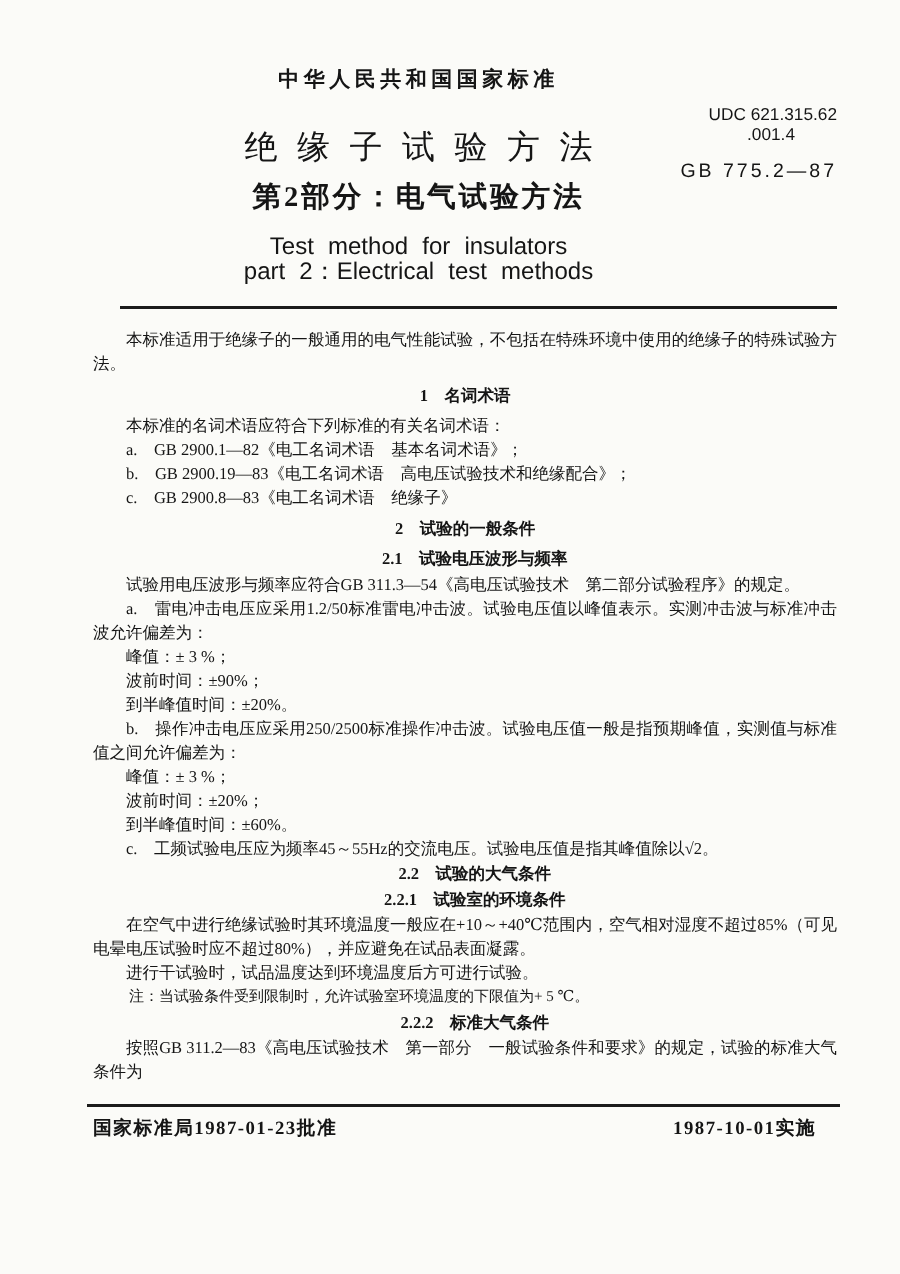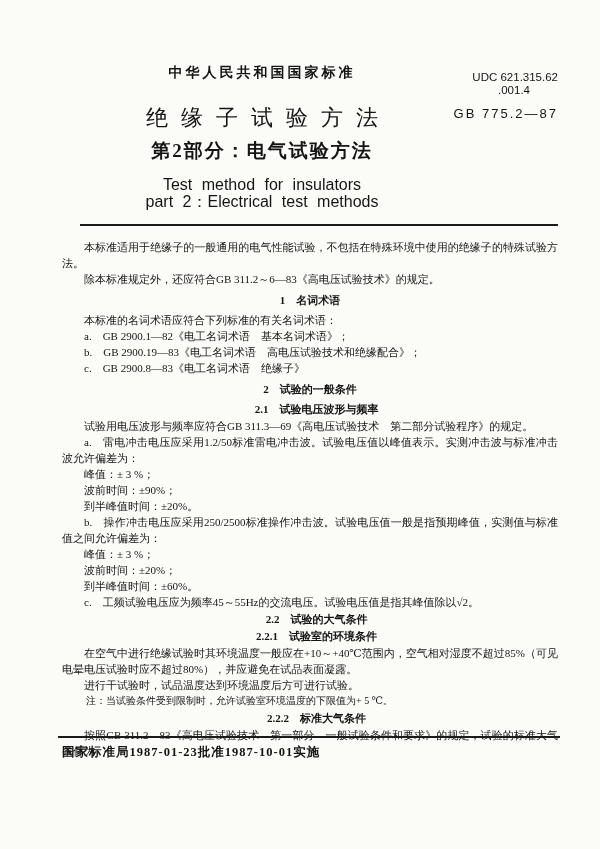--- a/index.html
+++ b/index.html
@@ -7,21 +7,21 @@
   body {
     width: 600px; height: 849px;
     background: #fbfbf8;
     color: #151515;
     font-family: "Liberation Serif", "DejaVu Serif", serif;
     position: relative;
     overflow: hidden;
   }
 
   
-  .doc-header { position: relative; padding-top: 64px; }
+  .doc-header { position: relative; padding-top: 44px; margin-left: 17px; }
   .header-left { width: 420px; margin-left: 52px; text-align: center; }
   .std-label { font-size: 14px; font-weight: bold; letter-spacing: 3px; }
   .title-cn  { font-size: 22px; font-weight: normal; letter-spacing: 13px; text-indent: 13px; margin: 21px 0 0; }
   .subtitle-cn { font-size: 19px; font-weight: bold; letter-spacing: 2px; margin: 5px 0 0; }
   .title-en { margin-top: 12px; font-family: "Liberation Sans", "DejaVu Sans", sans-serif;
               font-weight: normal; font-size: 16px; line-height: 17px; word-spacing: 5px; }
   .header-right { position: absolute; top: 71px; right: 42px; text-align: right;
                   font-family: "Liberation Sans", "DejaVu Sans", sans-serif; font-weight: normal; }
   .udc  { font-size: 11.5px; line-height: 13px; }
   .udc-sub { padding-right: 28px; }
@@ -32,21 +32,21 @@
   .doc-body { margin: 13px 42px 0 62px; font-size: 11px; line-height: 16px; text-align: justify; }
   .doc-body p { margin: 0; }
   p.para, p.spec { text-indent: 2em; }
   p.h1 { font-weight: bold; margin: 5px 0 4px; text-align: center; }
   p.h2 { font-weight: bold; padding-left: 13px; margin: 1px 0; text-align: center; }
   p.note { font-size: 10px; text-indent: 2.4em; }
 
   
   .doc-footer { position: absolute; left: 0; right: 0; top: 736px; }
   .footer-rule { height: 2px; background: #1b1b1b; margin: 0 40px 0 58px; }
-  .footer-row { display: flex; align-items: baseline;
+  .footer-row { display: flex; justify-content: space-between; align-items: baseline;
                 margin: 6px 56px 0 62px; font-weight: bold; font-size: 12.5px; letter-spacing: 1px; }
 </style>
 </head>
 <body>
 
 <header class="doc-header">
   <div class="header-left">
     <div class="std-label">中华人民共和国国家标准</div>
     <h1 class="title-cn">绝缘子试验方法</h1>
     <h2 class="subtitle-cn">第2部分：电气试验方法</h2>
@@ -61,29 +61,28 @@
       <div class="udc-sub">.001.4</div>
     </div>
     <div class="std-no">GB 775.2—87</div>
   </div>
 </header>
 
 <div class="header-rule"></div>
 
 <main class="doc-body">
     <p class="para">本标准适用于绝缘子的一般通用的电气性能试验，不包括在特殊环境中使用的绝缘子的特殊试验方法。</p>
-    <p class="para">除本标准规定外，还应符合GB 311.2～6—83《高电压试验技术》的规定。</p>
     <p class="h1">1　名词术语</p>
     <p class="para">本标准的名词术语应符合下列标准的有关名词术语：</p>
     <p class="para">a.　GB 2900.1—82《电工名词术语　基本名词术语》；</p>
     <p class="para">b.　GB 2900.19—83《电工名词术语　高电压试验技术和绝缘配合》；</p>
     <p class="para">c.　GB 2900.8—83《电工名词术语　绝缘子》</p>
     <p class="h1">2　试验的一般条件</p>
     <p class="h2">2.1　试验电压波形与频率</p>
-    <p class="para">试验用电压波形与频率应符合GB 311.3—69《高电压试验技术　第二部分试验程序》的规定。</p>
+    <p class="para">试验用电压波形与频率应符合GB 311.3—54《高电压试验技术　第二部分试验程序》的规定。</p>
     <p class="para">a.　雷电冲击电压应采用1.2/50标准雷电冲击波。试验电压值以峰值表示。实测冲击波与标准冲击波允许偏差为：</p>
     <p class="spec">峰值：± 3 %；</p>
     <p class="spec">波前时间：±90%；</p>
     <p class="spec">到半峰值时间：±20%。</p>
     <p class="para">b.　操作冲击电压应采用250/2500标准操作冲击波。试验电压值一般是指预期峰值，实测值与标准值之间允许偏差为：</p>
     <p class="spec">峰值：± 3 %；</p>
     <p class="spec">波前时间：±20%；</p>
     <p class="spec">到半峰值时间：±60%。</p>
     <p class="para">c.　工频试验电压应为频率45～55Hz的交流电压。试验电压值是指其峰值除以√2。</p>
     <p class="h2">2.2　试验的大气条件</p>

